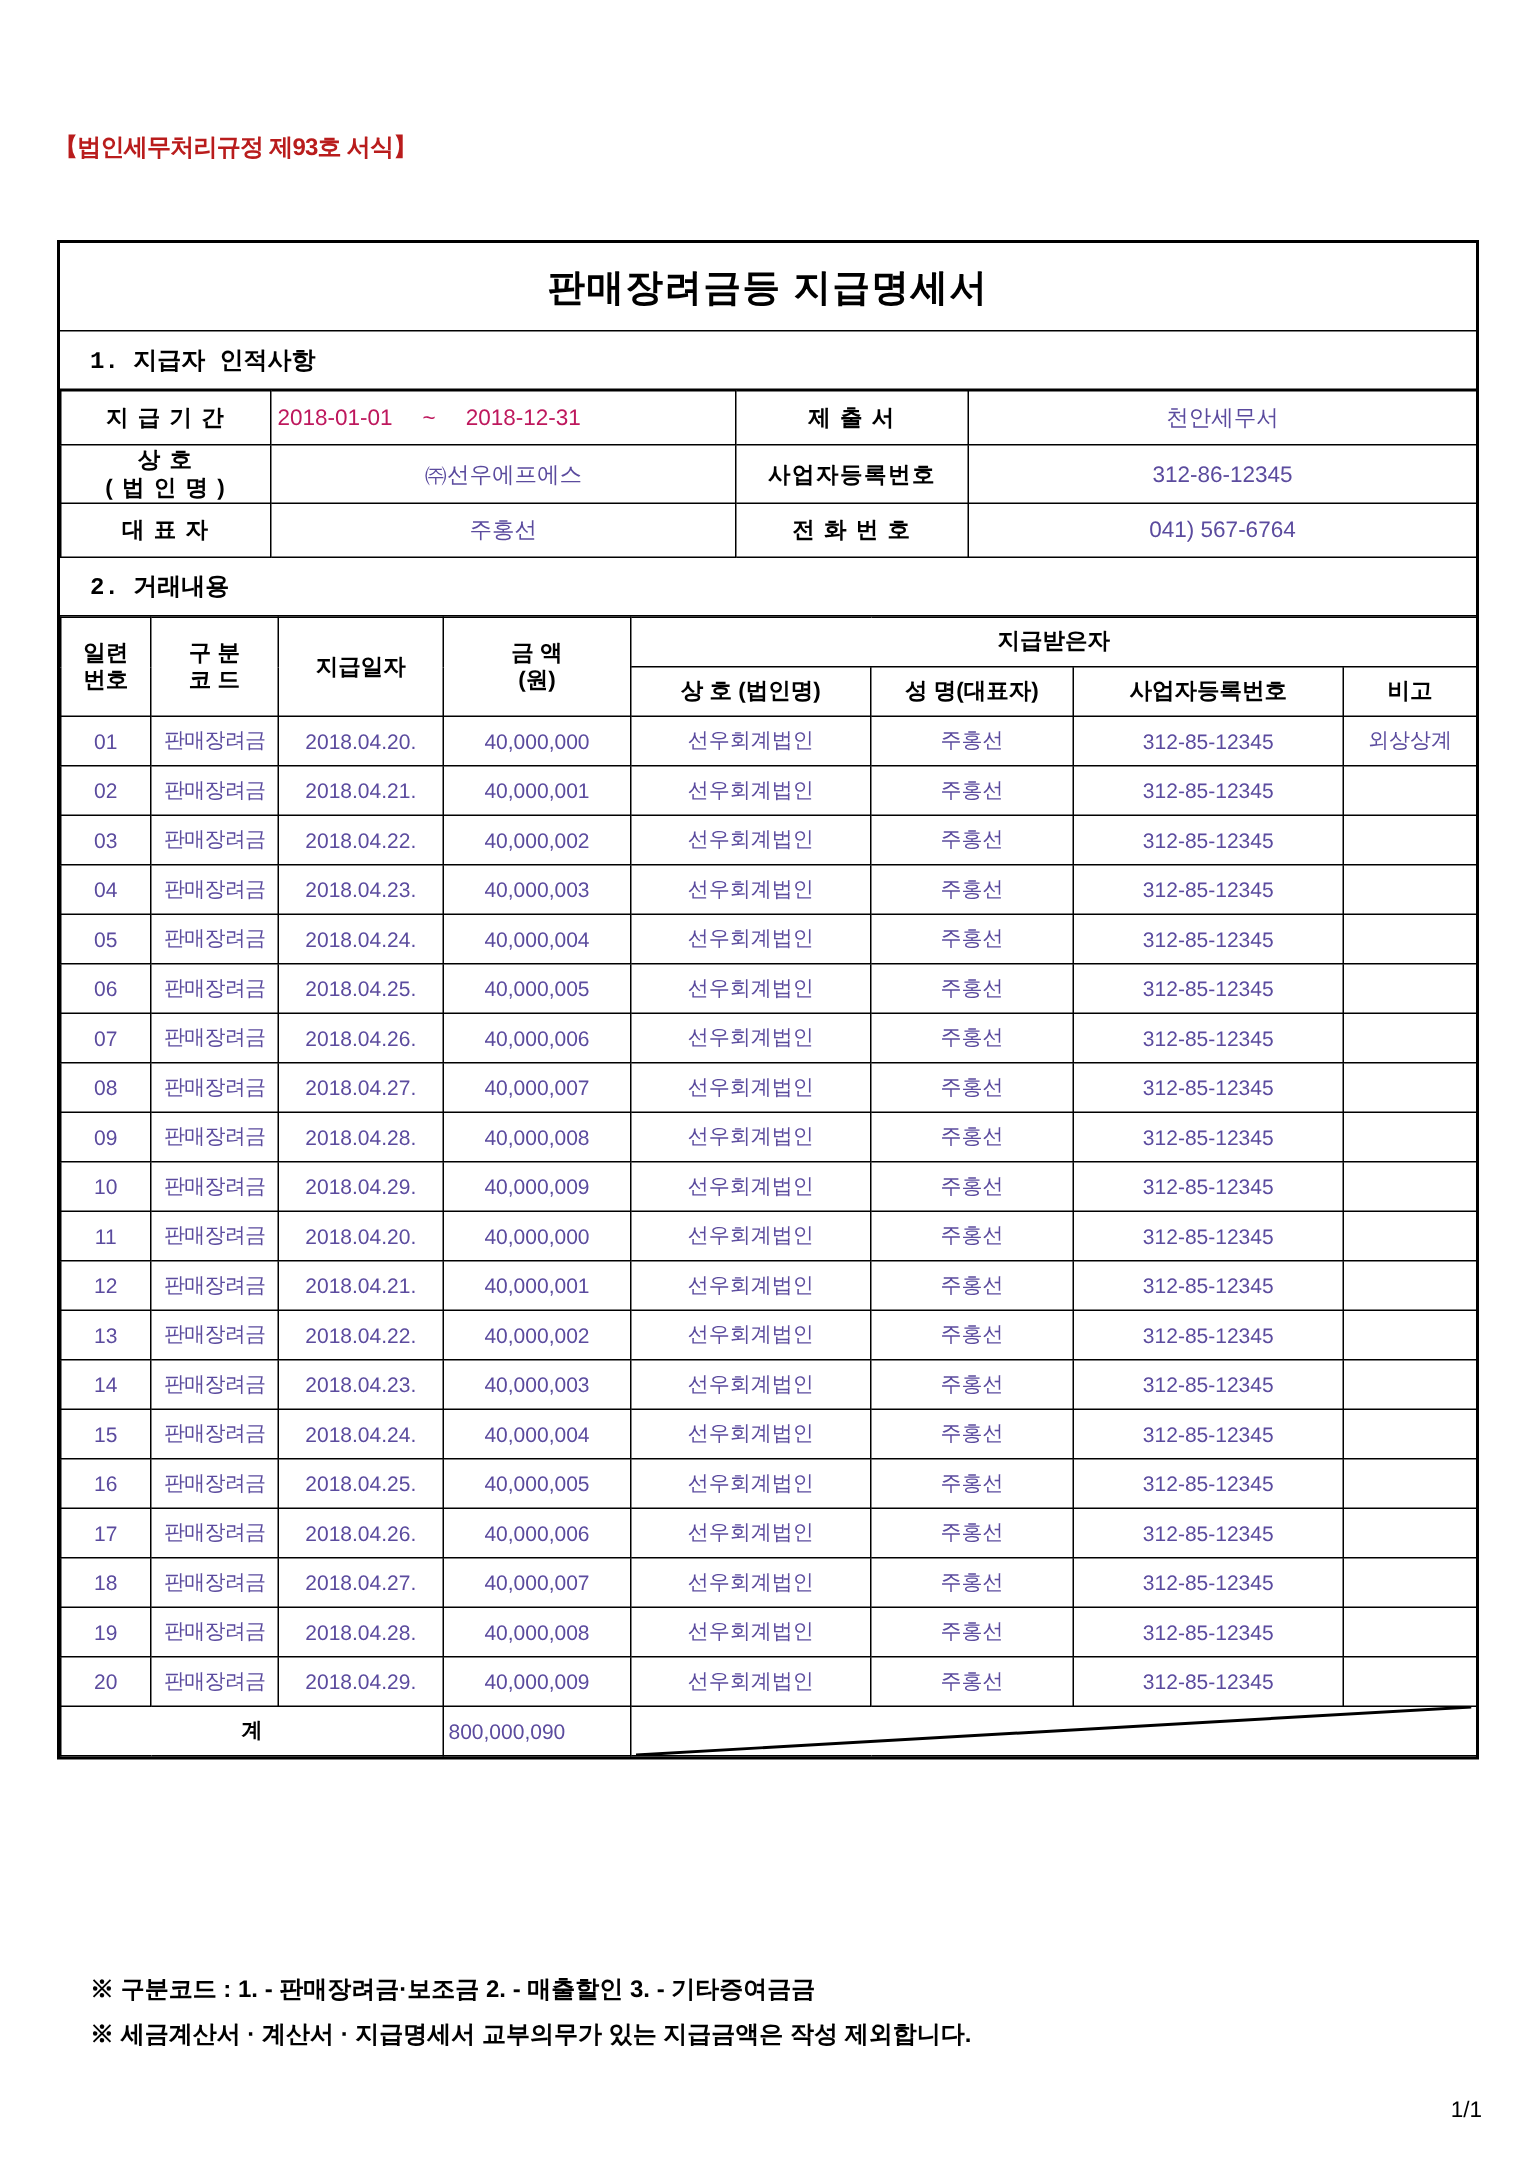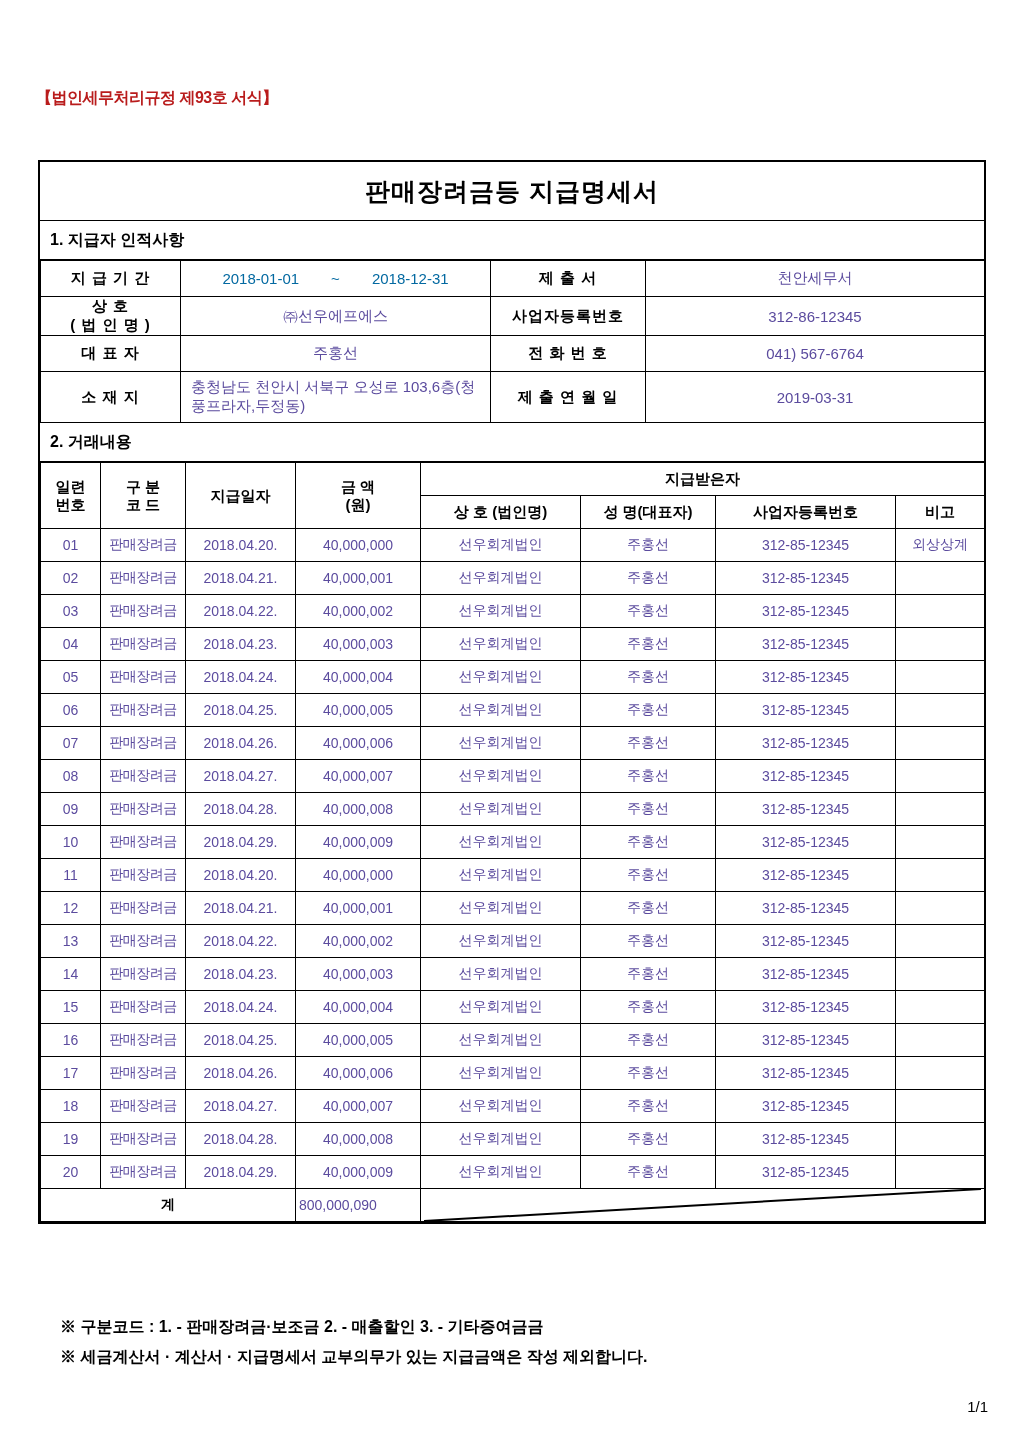--- a/index.html
+++ b/index.html
@@ -49,23 +49,24 @@
   .title-bar .title {
     font-size: 25px;
     font-weight: bold;
     letter-spacing: 1px;
   }
   .section-label {
     height: 38px;
     border-bottom: 1px solid #000;
     display: flex;
     align-items: center;
-    padding-left: 10px;
+    padding-left: 20px;
     font-size: 16px;
     font-weight: bold;
+    font-family: Liberation Mono, monospace;
   }
   table {
     border-collapse: collapse;
     width: 100%;
     table-layout: fixed;
   }
   table.info td {
     border: 1px solid #000;
     height: 35px;
     font-size: 15px;
@@ -80,24 +81,23 @@
   table.info td.val {
     color: #5b4b9e;
   }
   table.info td.val.left {
     text-align: left;
     padding-left: 10px;
     line-height: 1.25;
   }
   .period {
     display: flex;
-    justify-content: center;
     align-items: center;
-    gap: 32px;
-    color: #0369a1;
+    gap: 20px;
+    color: #be185d;
   }
 
   table.deal {
     border-collapse: collapse;
     width: 100%;
     table-layout: fixed;
   }
   table.deal th, table.deal td {
     border: 1px solid #000;
     font-size: 14px;
@@ -202,26 +202,20 @@
           </td>
           <td class="val">㈜선우에프에스</td>
           <td class="lbl">사업자등록번호</td>
           <td class="val">312-86-12345</td>
         </tr>
         <tr>
           <td class="lbl">대  표  자</td>
           <td class="val">주홍선</td>
           <td class="lbl">전 화 번 호</td>
           <td class="val">041) 567-6764</td>
-        </tr>
-        <tr>
-          <td class="lbl" style="height:50px">소  재  지</td>
-          <td class="val left">충청남도 천안시 서북구 오성로 103,6층(청풍프라자,두정동)</td>
-          <td class="lbl">제 출 연 월 일</td>
-          <td class="val">2019-03-31</td>
         </tr>
       </tbody>
     </table>
 
     <div class="section-label" style="border-top:none">2. 거래내용</div>
 
     <table class="deal">
       <colgroup>
         <col style="width:60px">
         <col style="width:85px">

